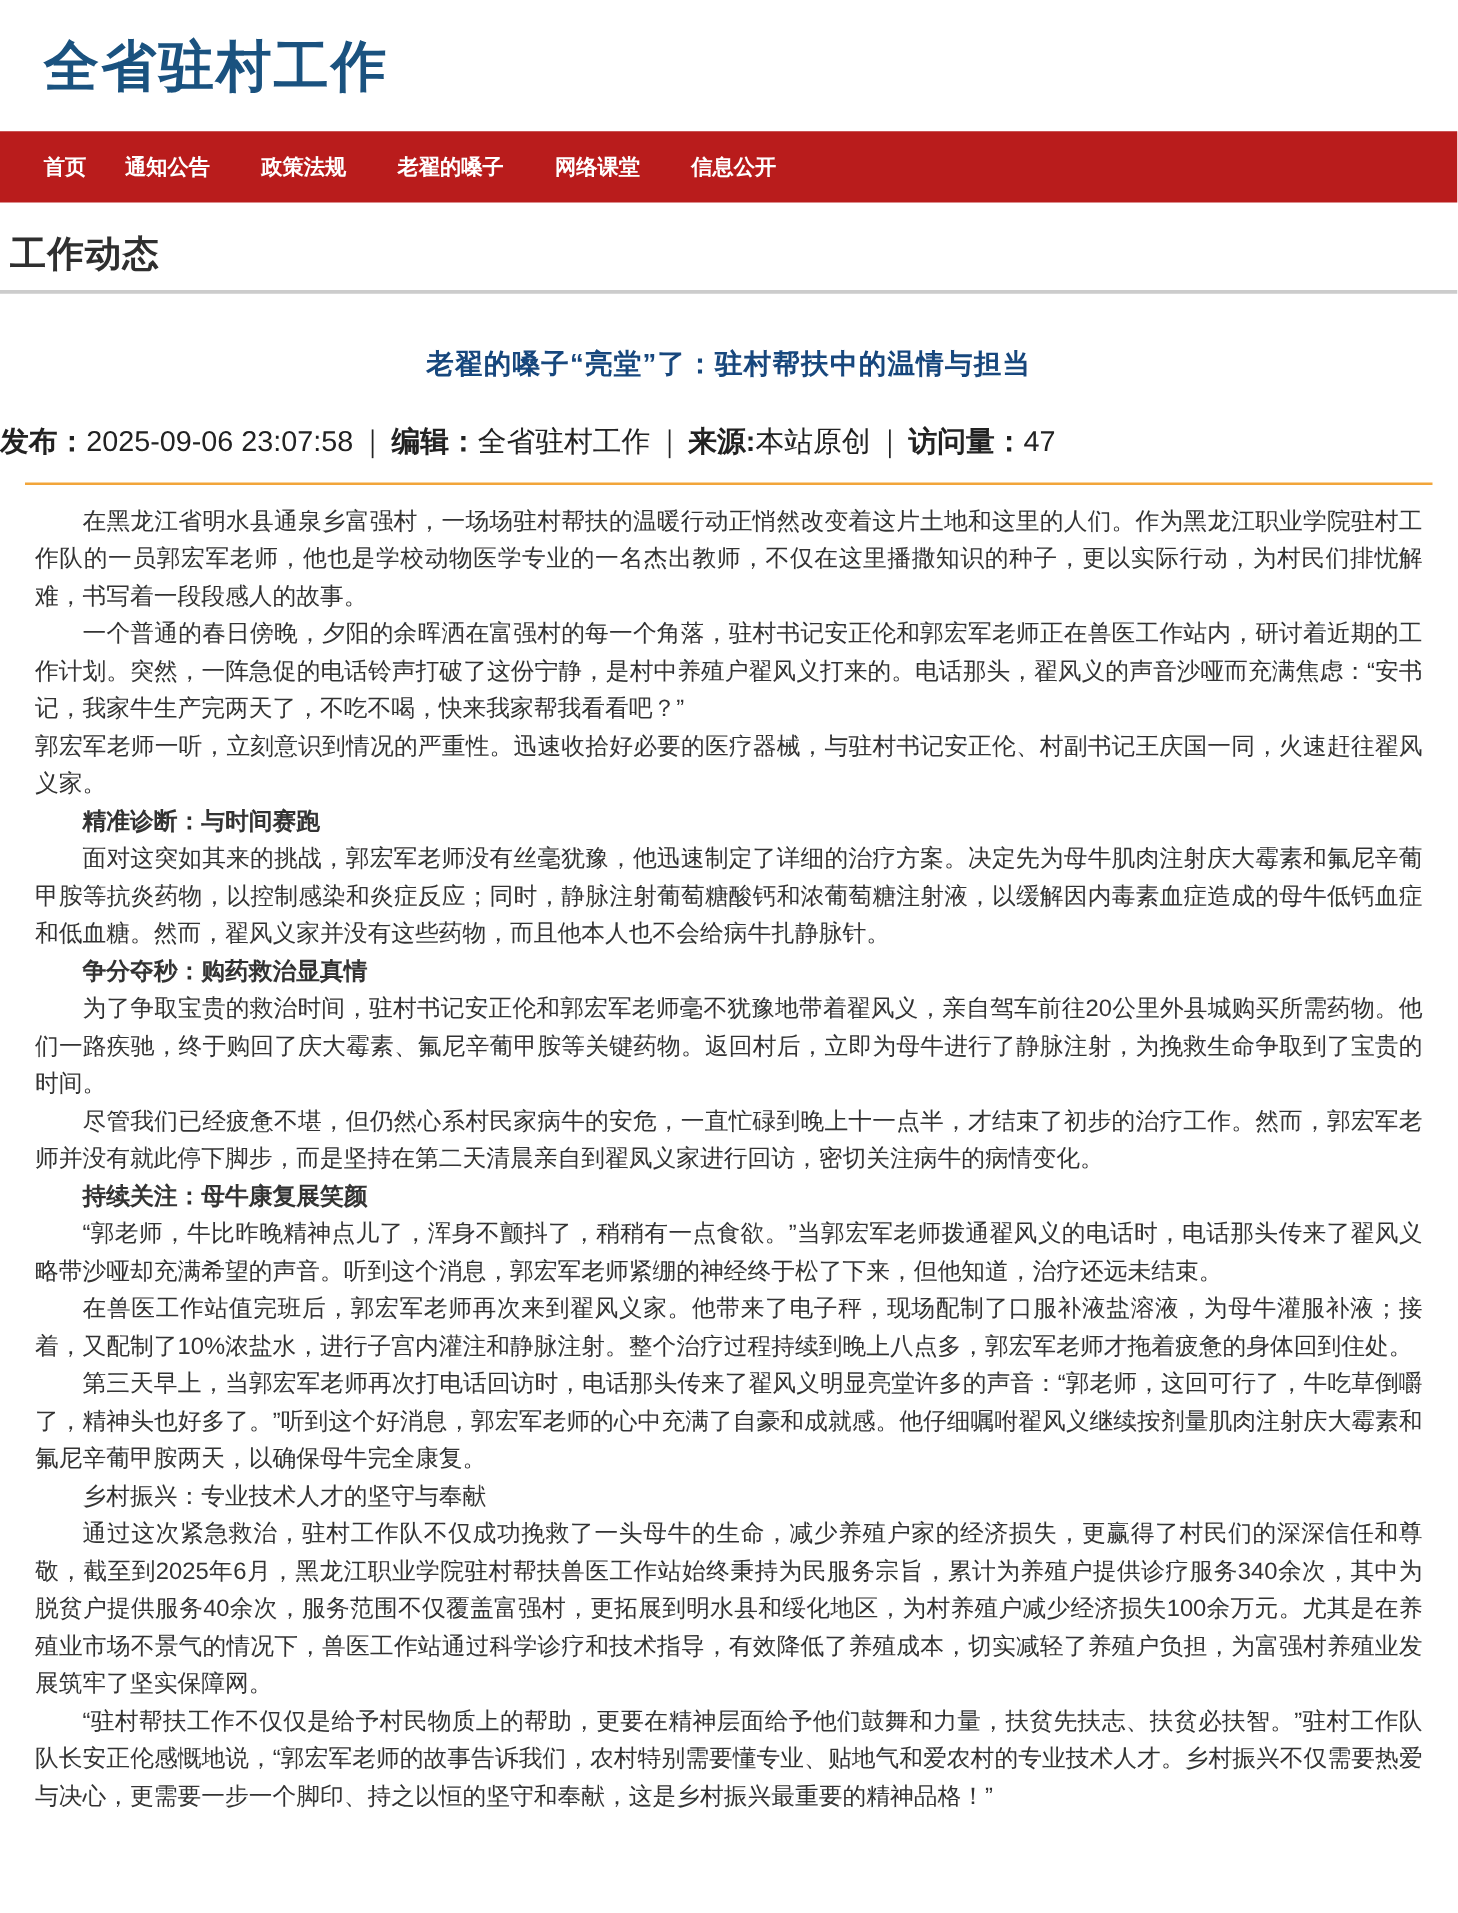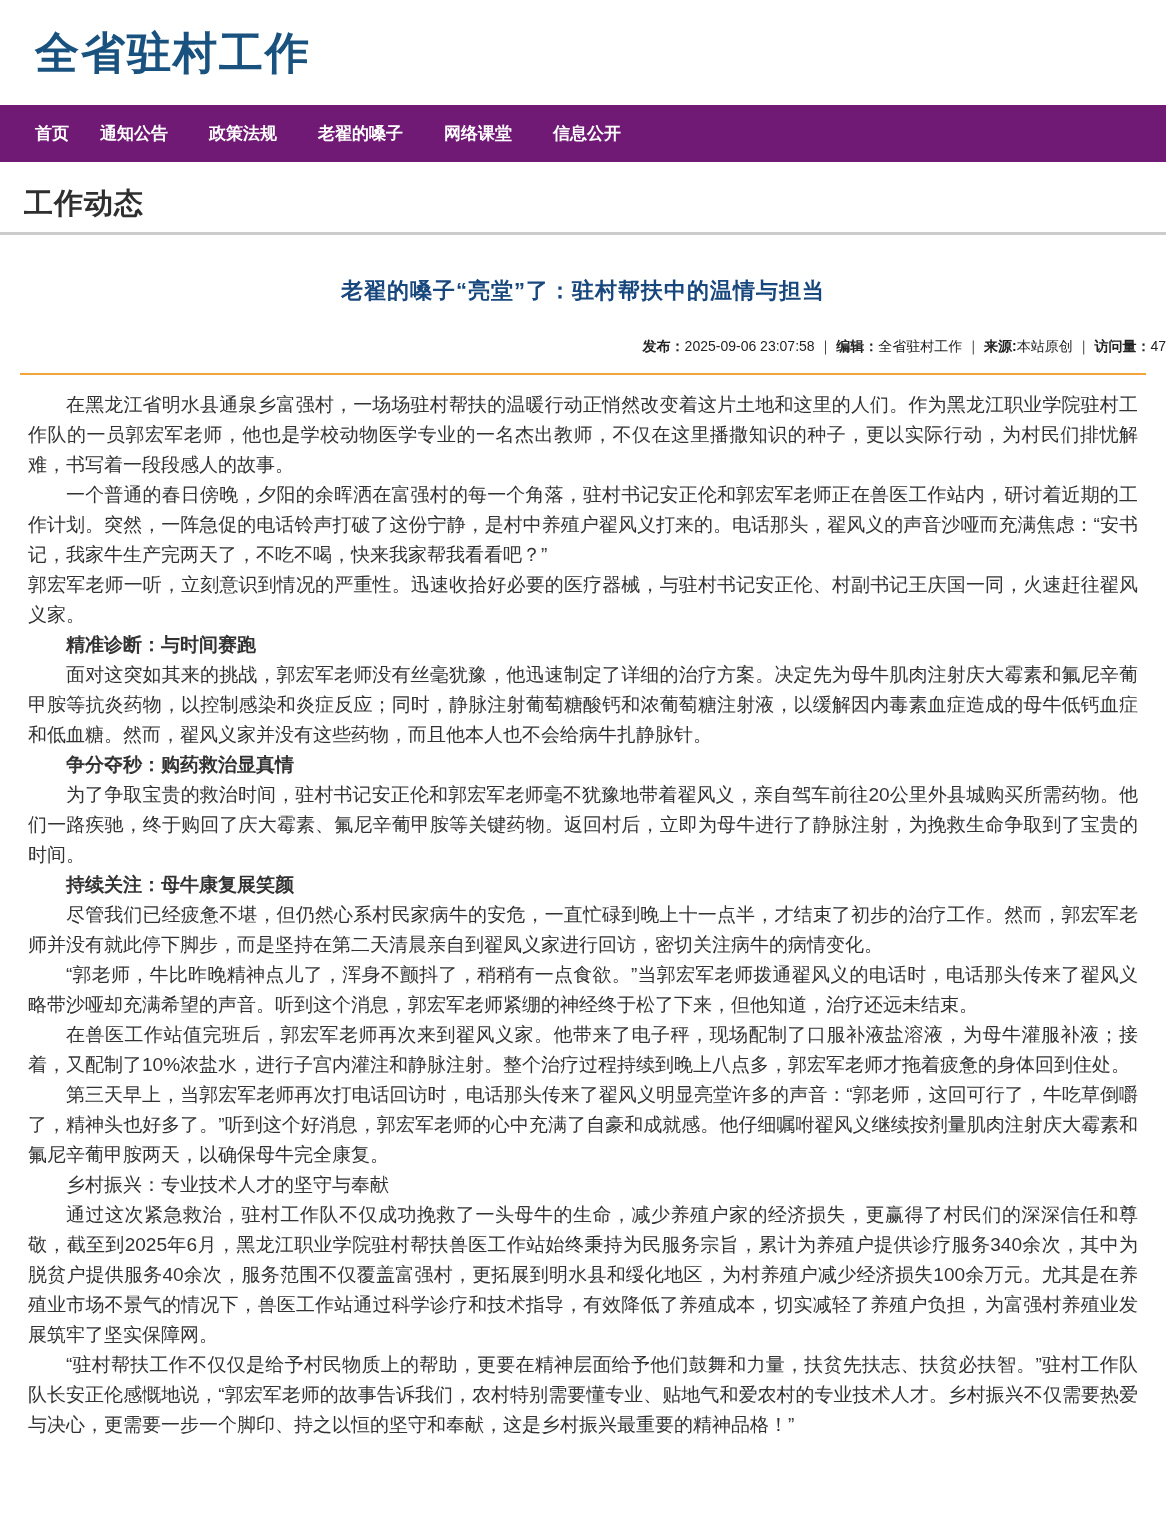--- a/index.html
+++ b/index.html
@@ -18,60 +18,60 @@
     font-size: 44px;
     font-weight: 700;
     letter-spacing: 2px;
     color: #1a527f;
     text-decoration: none;
     cursor: pointer;
   }
 
   
   .main-nav {
-    background: #701a75;
+    background: #b91c1c;
     height: 57px;
     display: flex;
     align-items: center;
     padding-left: 35px;
   }
   .nav-item {
     color: #ffffff;
     font-size: 17px;
     font-weight: 700;
     text-decoration: none;
     margin-right: 41px;
     cursor: pointer;
     white-space: nowrap;
   }
   .nav-item:first-child { margin-right: 31px; }
 
   
-  .section-bar { border-bottom: 3px solid #cccccc; padding: 22px 0 8px 24px; }
+  .section-bar { border-bottom: 3px solid #cccccc; padding: 22px 0 8px 8px; }
   .section-title {
     font-size: 29px;
     font-weight: 700;
     color: #2f2f2f;
     letter-spacing: 1px;
   }
 
   
   .article-title {
     margin: 36px 40px 0 40px;
     text-align: center;
     font-size: 22px;
     line-height: 40px;
     font-weight: 700;
     color: #17477d;
     letter-spacing: 1px;
   }
   .article-meta {
     margin-top: 27px;
-    text-align: right;
-    font-size: 14px;
+    text-align: left;
+    font-size: 23px;
     color: #222222;
   }
   .article-meta .seg b { font-weight: 700; }
   .article-meta .sep { padding: 0 4px; color: #222222; }
   .orange-rule {
     border: none;
     border-top: 2px solid #f2a53a;
     margin: 17px 20px 0 20px;
   }
 
@@ -119,22 +119,22 @@
     <hr class="orange-rule">
 
     <div class="article-body">
         <p class="blk indent">在黑龙江省明水县通泉乡富强村，一场场驻村帮扶的温暖行动正悄然改变着这片土地和这里的人们。作为黑龙江职业学院驻村工作队的一员郭宏军老师，他也是学校动物医学专业的一名杰出教师，不仅在这里播撒知识的种子，更以实际行动，为村民们排忧解难，书写着一段段感人的故事。</p>
         <p class="blk indent">一个普通的春日傍晚，夕阳的余晖洒在富强村的每一个角落，驻村书记安正伦和郭宏军老师正在兽医工作站内，研讨着近期的工作计划。突然，一阵急促的电话铃声打破了这份宁静，是村中养殖户翟风义打来的。电话那头，翟风义的声音沙哑而充满焦虑：“安书记，我家牛生产完两天了，不吃不喝，快来我家帮我看看吧？”</p>
         <p class="blk noindent">郭宏军老师一听，立刻意识到情况的严重性。迅速收拾好必要的医疗器械，与驻村书记安正伦、村副书记王庆国一同，火速赶往翟风义家。</p>
         <p class="blk subhead">精准诊断：与时间赛跑</p>
         <p class="blk indent">面对这突如其来的挑战，郭宏军老师没有丝毫犹豫，他迅速制定了详细的治疗方案。决定先为母牛肌肉注射庆大霉素和氟尼辛葡甲胺等抗炎药物，以控制感染和炎症反应；同时，静脉注射葡萄糖酸钙和浓葡萄糖注射液，以缓解因内毒素血症造成的母牛低钙血症和低血糖。然而，翟风义家并没有这些药物，而且他本人也不会给病牛扎静脉针。</p>
         <p class="blk subhead">争分夺秒：购药救治显真情</p>
         <p class="blk indent">为了争取宝贵的救治时间，驻村书记安正伦和郭宏军老师毫不犹豫地带着翟风义，亲自驾车前往20公里外县城购买所需药物。他们一路疾驰，终于购回了庆大霉素、氟尼辛葡甲胺等关键药物。返回村后，立即为母牛进行了静脉注射，为挽救生命争取到了宝贵的时间。</p>
+        <p class="blk indent">尽管我们已经疲惫不堪，但仍然心系村民家病牛的安危，一直忙碌到晚上十一点半，才结束了初步的治疗工作。然而，郭宏军老师并没有就此停下脚步，而是坚持在第二天清晨亲自到翟凤义家进行回访，密切关注病牛的病情变化。</p>
         <p class="blk subhead">持续关注：母牛康复展笑颜</p>
-        <p class="blk indent">尽管我们已经疲惫不堪，但仍然心系村民家病牛的安危，一直忙碌到晚上十一点半，才结束了初步的治疗工作。然而，郭宏军老师并没有就此停下脚步，而是坚持在第二天清晨亲自到翟凤义家进行回访，密切关注病牛的病情变化。</p>
         <p class="blk indent">“郭老师，牛比昨晚精神点儿了，浑身不颤抖了，稍稍有一点食欲。”当郭宏军老师拨通翟风义的电话时，电话那头传来了翟风义略带沙哑却充满希望的声音。听到这个消息，郭宏军老师紧绷的神经终于松了下来，但他知道，治疗还远未结束。</p>
         <p class="blk indent">在兽医工作站值完班后，郭宏军老师再次来到翟风义家。他带来了电子秤，现场配制了口服补液盐溶液，为母牛灌服补液；接着，又配制了10%浓盐水，进行子宫内灌注和静脉注射。整个治疗过程持续到晚上八点多，郭宏军老师才拖着疲惫的身体回到住处。</p>
         <p class="blk indent">第三天早上，当郭宏军老师再次打电话回访时，电话那头传来了翟风义明显亮堂许多的声音：“郭老师，这回可行了，牛吃草倒嚼了，精神头也好多了。”听到这个好消息，郭宏军老师的心中充满了自豪和成就感。他仔细嘱咐翟风义继续按剂量肌肉注射庆大霉素和氟尼辛葡甲胺两天，以确保母牛完全康复。</p>
         <p class="blk subhead-plain">乡村振兴：专业技术人才的坚守与奉献</p>
         <p class="blk indent">通过这次紧急救治，驻村工作队不仅成功挽救了一头母牛的生命，减少养殖户家的经济损失，更赢得了村民们的深深信任和尊敬，截至到2025年6月，黑龙江职业学院驻村帮扶兽医工作站始终秉持为民服务宗旨，累计为养殖户提供诊疗服务340余次，其中为脱贫户提供服务40余次，服务范围不仅覆盖富强村，更拓展到明水县和绥化地区，为村养殖户减少经济损失100余万元。尤其是在养殖业市场不景气的情况下，兽医工作站通过科学诊疗和技术指导，有效降低了养殖成本，切实减轻了养殖户负担，为富强村养殖业发展筑牢了坚实保障网。</p>
         <p class="blk indent">“驻村帮扶工作不仅仅是给予村民物质上的帮助，更要在精神层面给予他们鼓舞和力量，扶贫先扶志、扶贫必扶智。”驻村工作队队长安正伦感慨地说，“郭宏军老师的故事告诉我们，农村特别需要懂专业、贴地气和爱农村的专业技术人才。乡村振兴不仅需要热爱与决心，更需要一步一个脚印、持之以恒的坚守和奉献，这是乡村振兴最重要的精神品格！”</p>
       </div>
   </main>
 
 </div>

